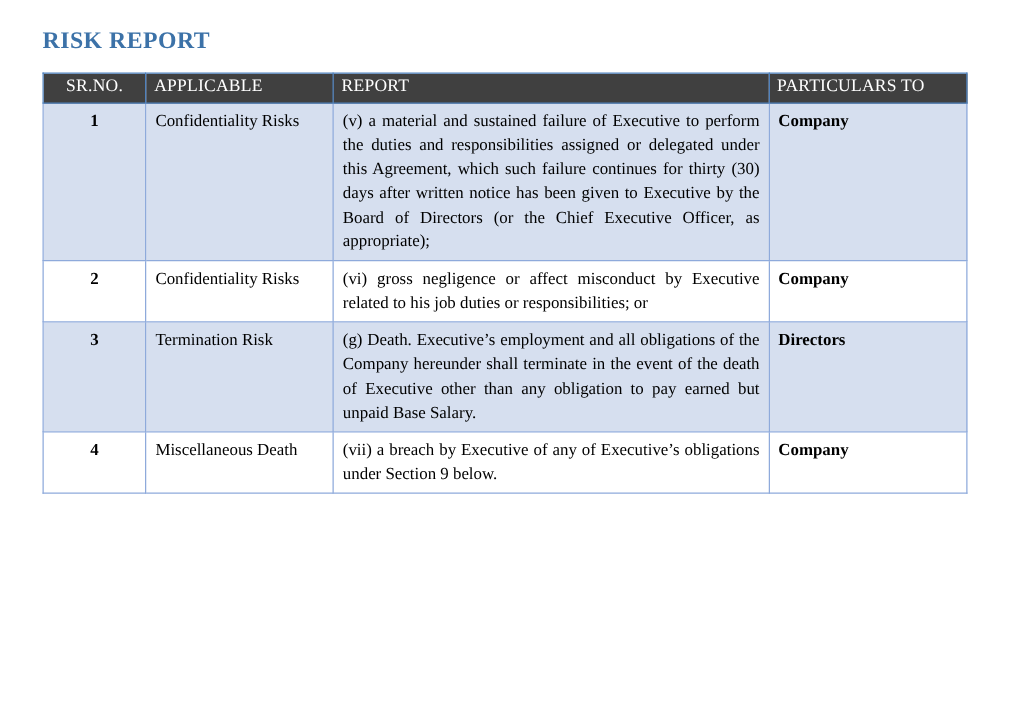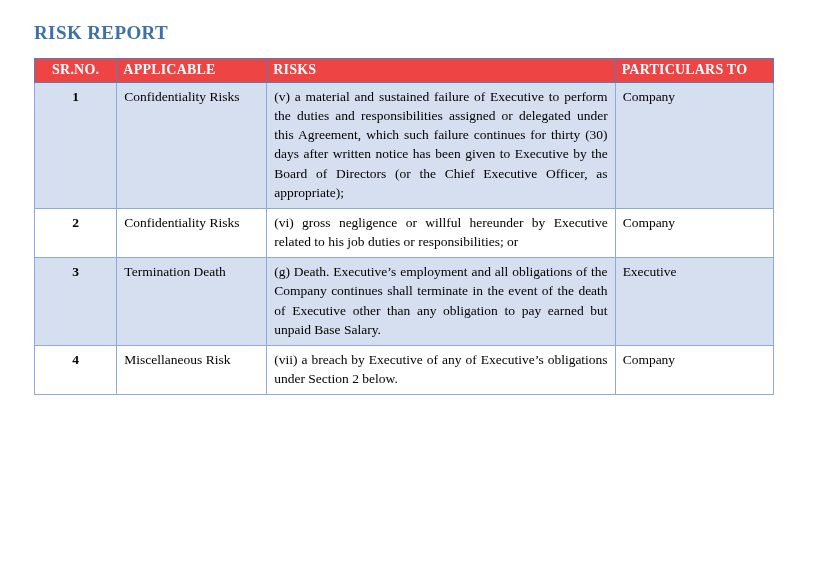--- a/index.html
+++ b/index.html
@@ -36,23 +36,23 @@
     max-width: 660px;
     text-align: left;
   }
   table.risk-table {
     border-collapse: collapse;
     width: 740px;
     table-layout: fixed;
     font-size: 13.5px;
   }
   table.risk-table thead th {
-    background: #ef4444;
+    background: #404040;
     color: #ffffff;
-    font-weight: bold;
+    font-weight: normal;
     font-size: 14px;
     text-align: left;
     padding: 3px 6px 4px 6px;
     border: 1px solid #4f81bd;
     vertical-align: middle;
     letter-spacing: 0.2px;
   }
   table.risk-table thead th.col-sr {
     text-align: center;
   }
@@ -79,20 +79,21 @@
   td.cell-particulars {
     width: 142px;
   }
   td.cell-risks {
     width: 330px;
     text-align: justify;
     text-justify: inter-word;
   }
   td.cell-applicable {
     width: 150px;
+    font-weight: bold;
   }
   col.c-sr { width: 78px; }
   col.c-part { width: 142px; }
   col.c-risk { width: 330px; }
   col.c-app { width: 150px; }
 </style>
 </head>
 <body>
 
 <div class="page">
@@ -104,45 +105,45 @@
     <colgroup>
       <col class="c-sr">
       <col class="c-part">
       <col class="c-risk">
       <col class="c-app">
     </colgroup>
     <thead>
       <tr>
         <th class="col-sr">SR.NO.</th>
         <th>APPLICABLE</th>
-        <th>RISKS</th>
+        <th>REPORT</th>
         <th>PARTICULARS TO</th>
       </tr>
     </thead>
     <tbody>
       <tr class="row-shaded">
         <td class="cell-sr">1</td>
         <td class="cell-particulars">Confidentiality Risks</td>
         <td class="cell-risks">(v) a material and sustained failure of Executive to perform the duties and responsibilities assigned or delegated under this Agreement, which such failure continues for thirty (30) days after written notice has been given to Executive by the Board of Directors (or the Chief Executive Officer, as appropriate);</td>
         <td class="cell-applicable">Company</td>
       </tr>
       <tr class="row-plain">
         <td class="cell-sr">2</td>
         <td class="cell-particulars">Confidentiality Risks</td>
-        <td class="cell-risks">(vi) gross negligence or willful hereunder by Executive related to his job duties or responsibilities; or</td>
+        <td class="cell-risks">(vi) gross negligence or affect misconduct by Executive related to his job duties or responsibilities; or</td>
         <td class="cell-applicable">Company</td>
       </tr>
       <tr class="row-shaded">
         <td class="cell-sr">3</td>
-        <td class="cell-particulars">Termination Death</td>
-        <td class="cell-risks">(g) Death. Executive’s employment and all obligations of the Company continues shall terminate in the event of the death of Executive other than any obligation to pay earned but unpaid Base Salary.</td>
-        <td class="cell-applicable">Executive</td>
+        <td class="cell-particulars">Termination Risk</td>
+        <td class="cell-risks">(g) Death. Executive’s employment and all obligations of the Company hereunder shall terminate in the event of the death of Executive other than any obligation to pay earned but unpaid Base Salary.</td>
+        <td class="cell-applicable">Directors</td>
       </tr>
       <tr class="row-plain">
         <td class="cell-sr">4</td>
-        <td class="cell-particulars">Miscellaneous Risk</td>
-        <td class="cell-risks">(vii) a breach by Executive of any of Executive’s obligations under Section 2 below.</td>
+        <td class="cell-particulars">Miscellaneous Death</td>
+        <td class="cell-risks">(vii) a breach by Executive of any of Executive’s obligations under Section 9 below.</td>
         <td class="cell-applicable">Company</td>
       </tr>
     </tbody>
   </table>
 
 </div>
 
 </body></html>

